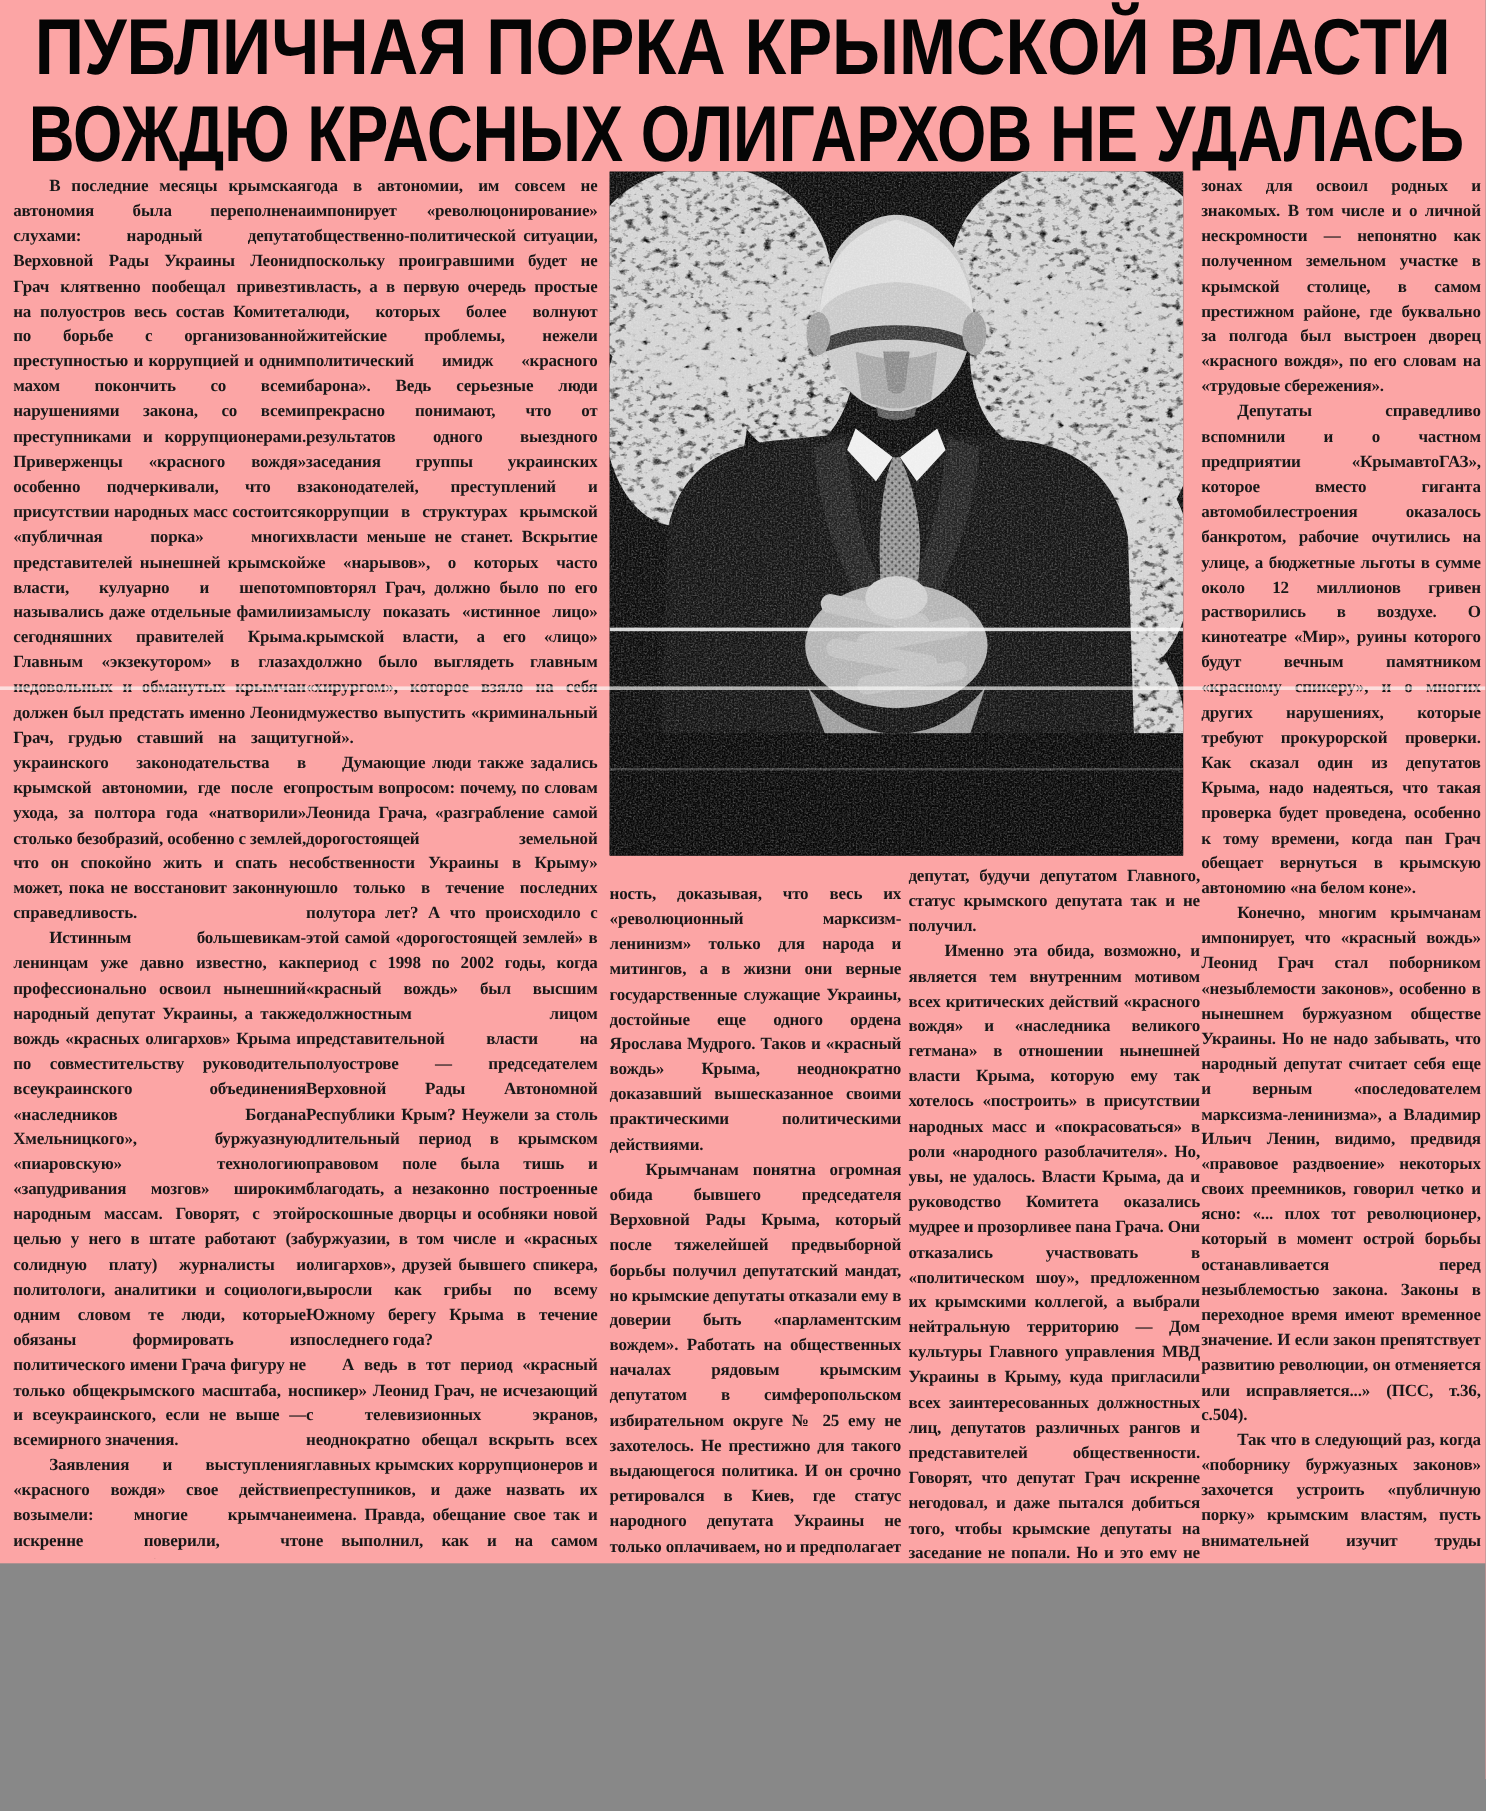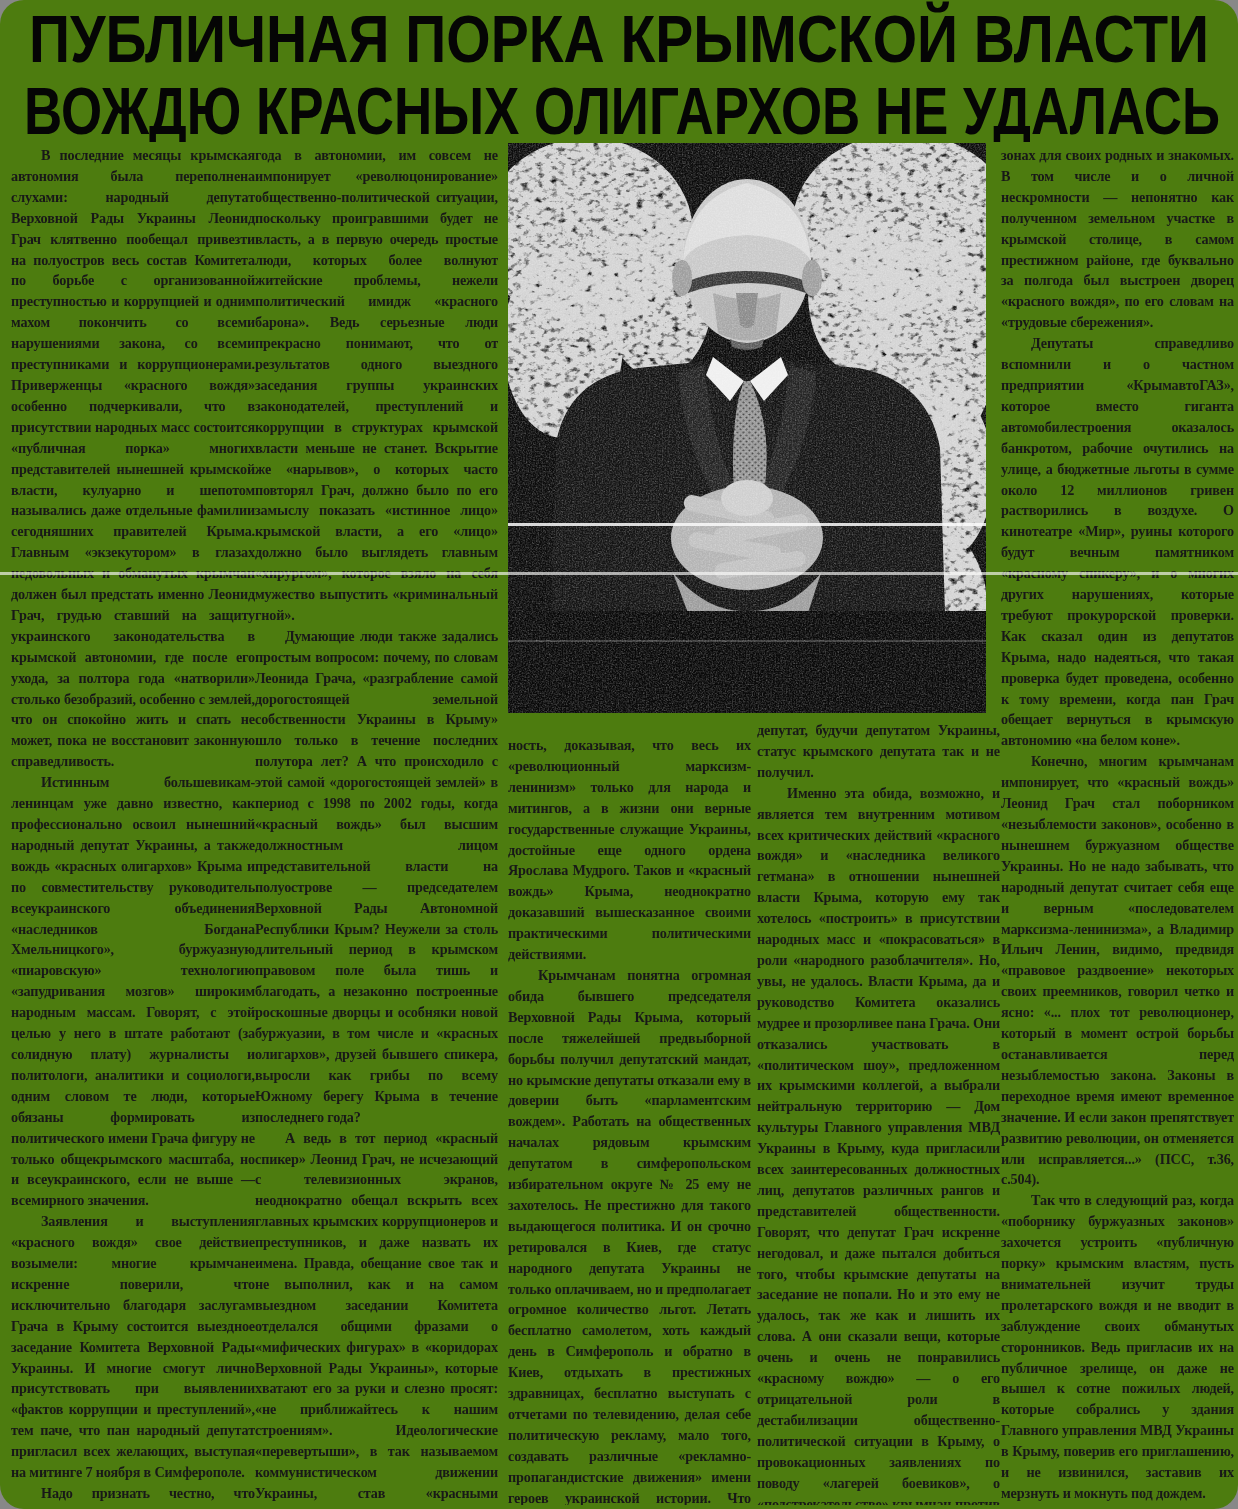--- a/index.html
+++ b/index.html
@@ -1,22 +1,21 @@
 <!DOCTYPE html>
 <html lang="ru"><head>
 <meta charset="utf-8">
 <style>
   html,body{margin:0;padding:0;}
   body{background:#888;}
   #page{
-    position:relative; width:1238px; height:1509px; margin:0 auto;
-    background:#4d7c0f; overflow:hidden;
+    position:relative; width:1238px; height:1303px; margin:0 auto;
+    background:#fca5a5; overflow:hidden;
     font-family:"Liberation Serif","DejaVu Serif",serif;
     color:#181818;
-    border-radius:24px;
   }
   
   #headline-svg{position:absolute; left:0; top:0; width:1238px; height:142px; display:block;}
   #headline-svg text{
     font-family:"Liberation Sans","DejaVu Sans",sans-serif;
     font-weight:700; fill:#050505;
   }
   
   .col{
     position:absolute; top:145px; bottom:4px; overflow:hidden;
@@ -131,25 +130,25 @@
   <div class="col" id="col2">
       <p class="para">года в автономии, им совсем не импонирует «революцонирование» общественно-политической ситуации, поскольку проигравшими будет не власть, а в первую очередь простые люди, которых более волнуют житейские проблемы, нежели политический имидж «красного барона». Ведь серьезные люди прекрасно понимают, что от результатов одного выездного заседания группы украинских законодателей, преступлений и коррупции в структурах крымской власти меньше не станет. Вскрытие же «нарывов», о которых часто повторял Грач, должно было по его замыслу показать «истинное лицо» крымской власти, а его «лицо» должно было выглядеть главным «хирургом», которое взяло на себя мужество выпустить «криминальный гной».</p>
       <p class="para indent">Думающие люди также задались простым вопросом: почему, по словам Леонида Грача, «разграбление самой дорогостоящей земельной собственности Украины в Крыму» шло только в течение последних полутора лет? А что происходило с этой самой «дорогостоящей землей» в период с 1998 по 2002 годы, когда «красный вождь» был высшим должностным лицом представительной власти на полуострове — председателем Верховной Рады Автономной Республики Крым? Неужели за столь длительный период в крымском правовом поле была тишь и благодать, а незаконно построенные роскошные дворцы и особняки новой буржуазии, в том числе и «красных олигархов», друзей бывшего спикера, выросли как грибы по всему Южному берегу Крыма в течение последнего года?</p>
       <p class="para indent">А ведь в тот период «красный спикер» Леонид Грач, не исчезающий с телевизионных экранов, неоднократно обещал вскрыть всех главных крымских коррупционеров и преступников, и даже назвать их имена. Правда, обещание свое так и не выполнил, как и на самом выездном заседании Комитета отделался общими фразами о «мифических фигурах» в «коридорах Верховной Рады Украины», которые хватают его за руки и слезно просят: «не приближайтесь к нашим строениям». Идеологические «перевертыши», в так называемом коммунистическом движении Украины, став «красными олигархами», всегда будут сторонниками политики двойных стандартов — простым людям они будут говорить одно, подстрекая их к революционным действиям, в сессионном зале — другое, стараясь выглядеть умными политиками. А конкретным высшим должностным лицам в интимной обстановке будут не то что «прогибаться», а трижды присягать на вер-</p>
     </div>
   <div class="col" id="col3">
       <p class="para">ность, доказывая, что весь их «революционный марксизм-ленинизм» только для народа и митингов, а в жизни они верные государственные служащие Украины, достойные еще одного ордена Ярослава Мудрого. Таков и «красный вождь» Крыма, неоднократно доказавший вышесказанное своими практическими политическими действиями.</p>
       <p class="para indent">Крымчанам понятна огромная обида бывшего председателя Верховной Рады Крыма, который после тяжелейшей предвыборной борьбы получил депутатский мандат, но крымские депутаты отказали ему в доверии быть «парламентским вождем». Работать на общественных началах рядовым крымским депутатом в симферопольском избирательном округе № 25 ему не захотелось. Не престижно для такого выдающегося политика. И он срочно ретировался в Киев, где статус народного депутата Украины не только оплачиваем, но и предполагает огромное количество льгот. Летать бесплатно самолетом, хоть каждый день в Симферополь и обратно в Киев, отдыхать в престижных здравницах, бесплатно выступать с отчетами по телевидению, делая себе политическую рекламу, мало того, создавать различные «рекламно-пропагандистские движения» имени героев украинской истории. Что касается симферопольских избирателей 25-го округа, то они и по сегодняшний день без депутата. Избранный ими Леонид Грач променял крымский депутатский мандат на украинский, а вновь избранный</p>
     </div>
   <div class="col" id="col4">
-      <p class="para">депутат, будучи депутатом Украины, статус крымского депутата так и не получил.</p>
+      <p class="para">депутат, будучи депутатом Главного, статус крымского депутата так и не получил.</p>
       <p class="para indent">Именно эта обида, возможно, и является тем внутренним мотивом всех критических действий «красного вождя» и «наследника великого гетмана» в отношении нынешней власти Крыма, которую ему так хотелось «построить» в присутствии народных масс и «покрасоваться» в роли «народного разоблачителя». Но, увы, не удалось. Власти Крыма, да и руководство Комитета оказались мудрее и прозорливее пана Грача. Они отказались участвовать в «политическом шоу», предложенном их крымскими коллегой, а выбрали нейтральную территорию — Дом культуры Главного управления МВД Украины в Крыму, куда пригласили всех заинтересованных должностных лиц, депутатов различных рангов и представителей общественности. Говорят, что депутат Грач искренне негодовал, и даже пытался добиться того, чтобы крымские депутаты на заседание не попали. Но и это ему не удалось, так же как и лишить их слова. А они сказали вещи, которые очень и очень не понравились «красному вождю» — о его отрицательной роли в дестабилизации общественно-политической ситуации в Крыму, о провокационных заявлениях по поводу «лагерей боевиков», о «подстрекательстве» крымчан против действующей исполнительной и законодательной власти. О его личных заслугах в нарушении земельного законодательства при получении земельных участков на Южном берегу и в заповедных</p>
     </div>
   <div class="col" id="col5">
-      <p class="para">зонах для своих родных и знакомых. В том числе и о личной нескромности — непонятно как полученном земельном участке в крымской столице, в самом престижном районе, где буквально за полгода был выстроен дворец «красного вождя», по его словам на «трудовые сбережения».</p>
+      <p class="para">зонах для освоил родных и знакомых. В том числе и о личной нескромности — непонятно как полученном земельном участке в крымской столице, в самом престижном районе, где буквально за полгода был выстроен дворец «красного вождя», по его словам на «трудовые сбережения».</p>
       <p class="para indent">Депутаты справедливо вспомнили и о частном предприятии «КрымавтоГАЗ», которое вместо гиганта автомобилестроения оказалось банкротом, рабочие очутились на улице, а бюджетные льготы в сумме около 12 миллионов гривен растворились в воздухе. О кинотеатре «Мир», руины которого будут вечным памятником «красному спикеру», и о многих других нарушениях, которые требуют прокурорской проверки. Как сказал один из депутатов Крыма, надо надеяться, что такая проверка будет проведена, особенно к тому времени, когда пан Грач обещает вернуться в крымскую автономию «на белом коне».</p>
       <p class="para indent">Конечно, многим крымчанам импонирует, что «красный вождь» Леонид Грач стал поборником «незыблемости законов», особенно в нынешнем буржуазном обществе Украины. Но не надо забывать, что народный депутат считает себя еще и верным «последователем марксизма-ленинизма», а Владимир Ильич Ленин, видимо, предвидя «правовое раздвоение» некоторых своих преемников, говорил четко и ясно: «... плох тот революционер, который в момент острой борьбы останавливается перед незыблемостью закона. Законы в переходное время имеют временное значение. И если закон препятствует развитию революции, он отменяется или исправляется...» (ПСС, т.36, с.504).</p>
       <p class="para indent">Так что в следующий раз, когда «поборнику буржуазных законов» захочется устроить «публичную порку» крымским властям, пусть внимательней изучит труды пролетарского вождя и не вводит в заблуждение своих обманутых сторонников. Ведь пригласив их на публичное зрелище, он даже не вышел к сотне пожилых людей, которые собрались у здания Главного управления МВД Украины в Крыму, поверив его приглашению, и не извинился, заставив их мерзнуть и мокнуть под дождем.</p>
       <p class="para indent">На самом заседании он сидел тихо и скромно, как в воду опущенный, а в своем выступлении никаких сенсационных разоблачений не сделал, повторив общеизвестные факты, обнародованные прокуратурой и правоохранительными органами Крыма и Украины. Потому что хорошо понимал, что список «разоблачений» надо начинать с самого себя, а он может оказаться достаточно весомым.</p>
     </div>
 
   <div class="crease" id="crease1"></div>
 </div>
 
 </body></html>

